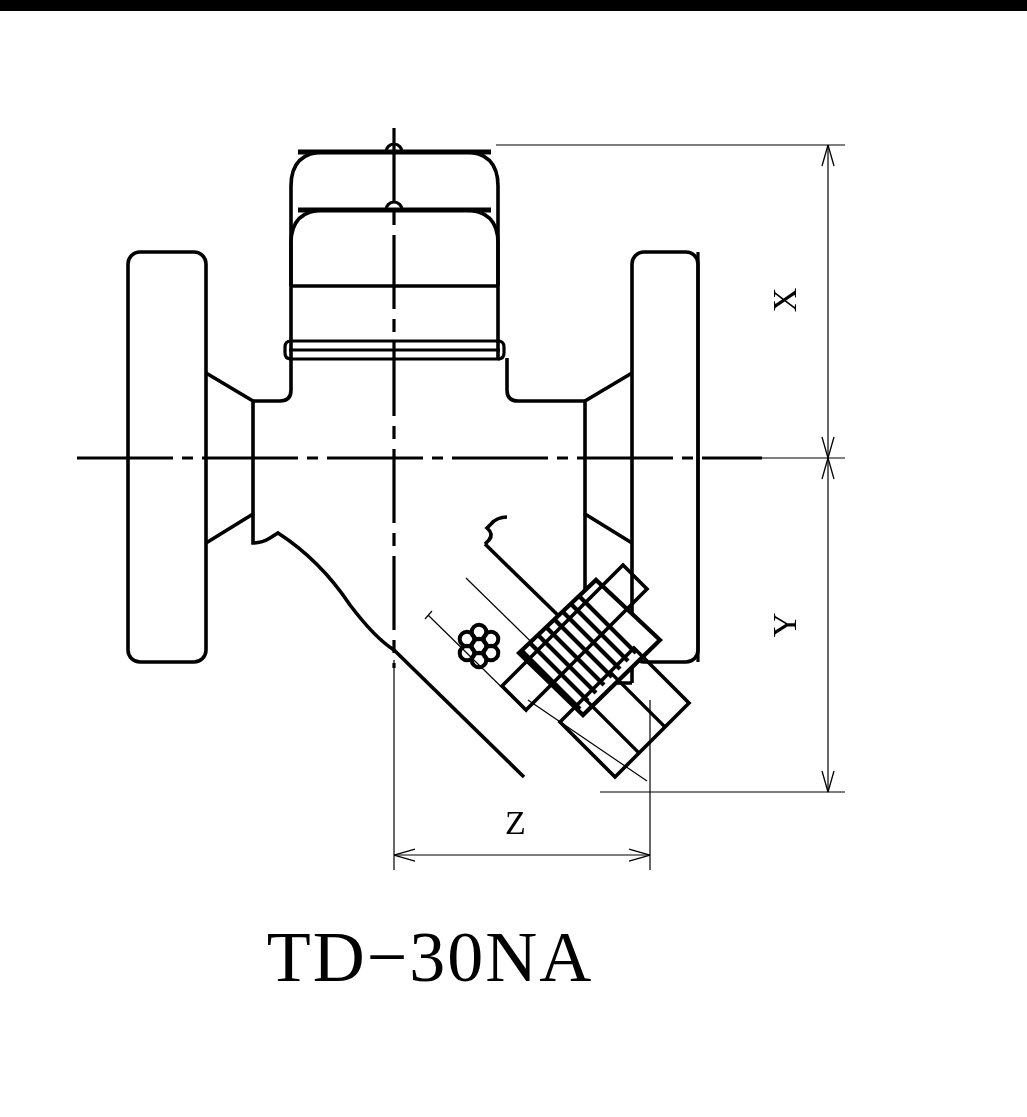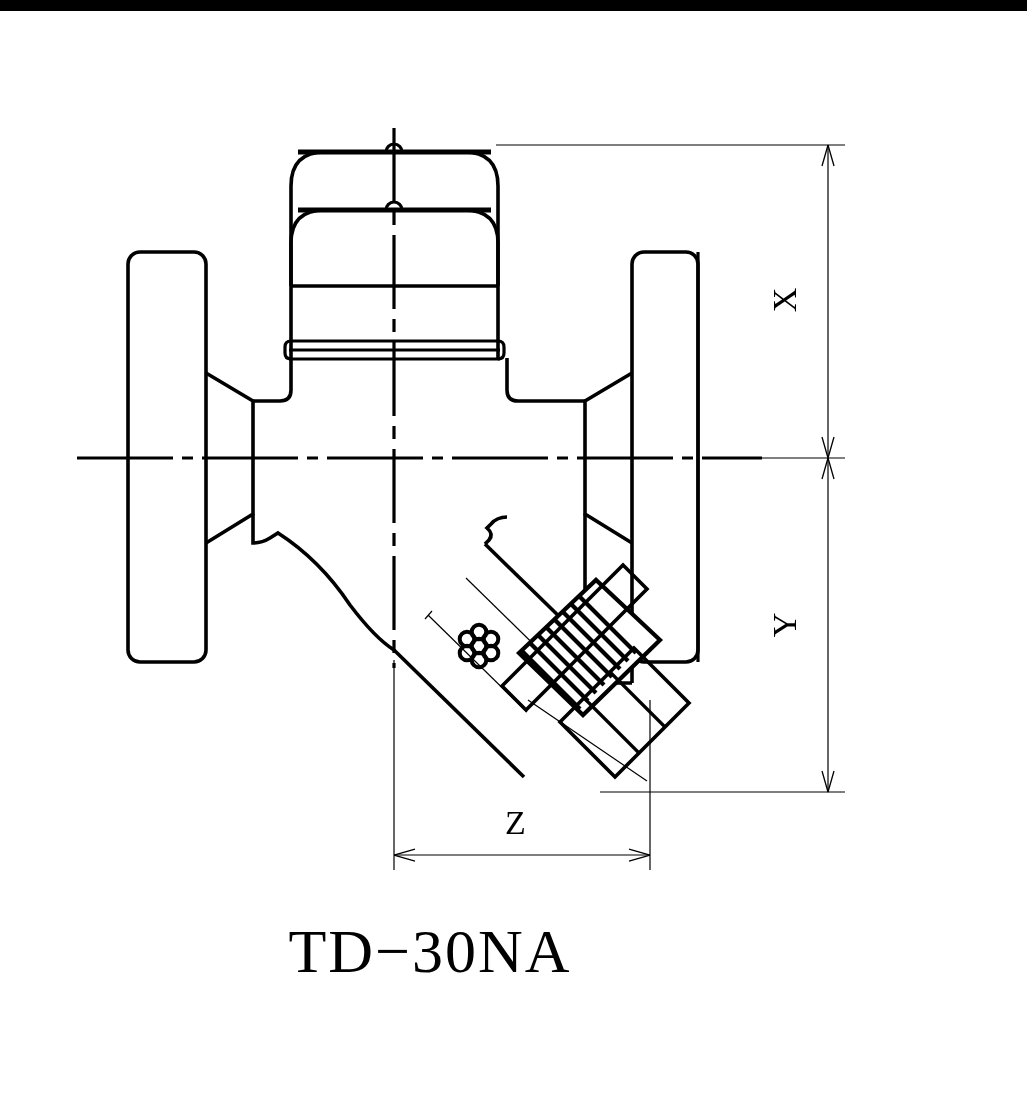--- a/index.html
+++ b/index.html
@@ -37,21 +37,21 @@
     position: absolute;
     color: #000000;
     font-family: "Liberation Serif", serif;
     white-space: nowrap;
   }
   #title-text {
     left: 0;
     top: 916px;
     width: 860px;
     text-align: center;
-    font-size: 62px;
+    font-size: 72px;
     letter-spacing: 2px;
   }
   .dim-letter {
     position: absolute;
     color: #000000;
     font-family: "Liberation Serif", serif;
     font-size: 34px;
     line-height: 34px;
   }
   #dim-x-label {

